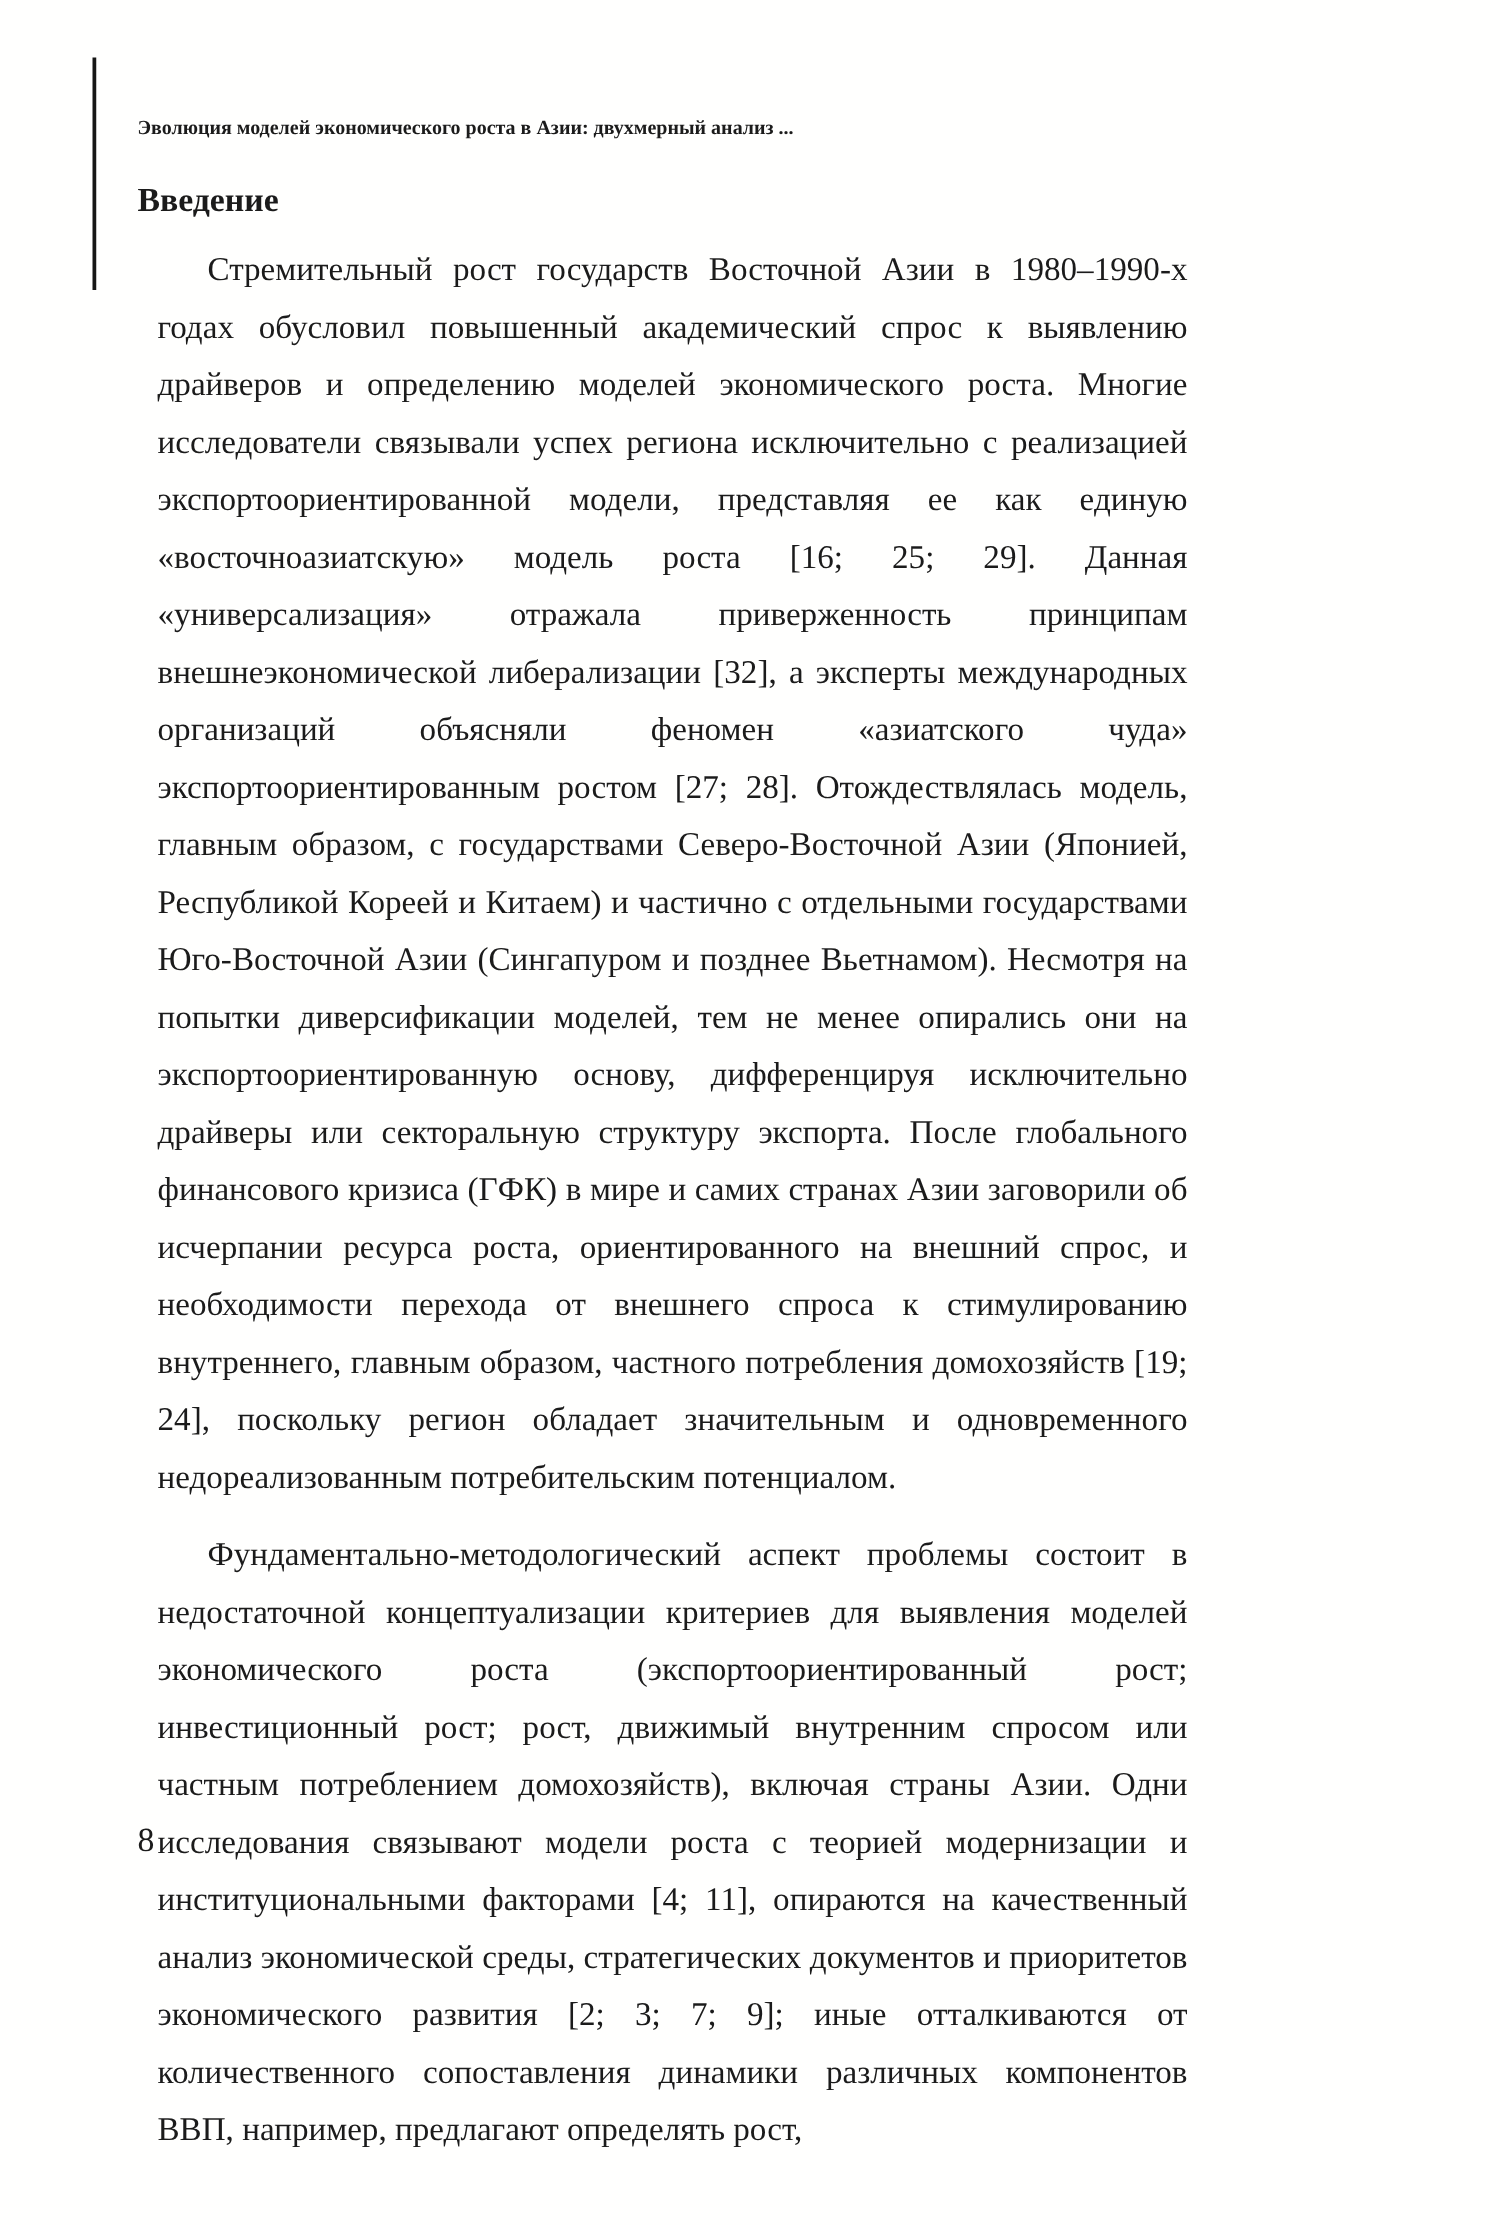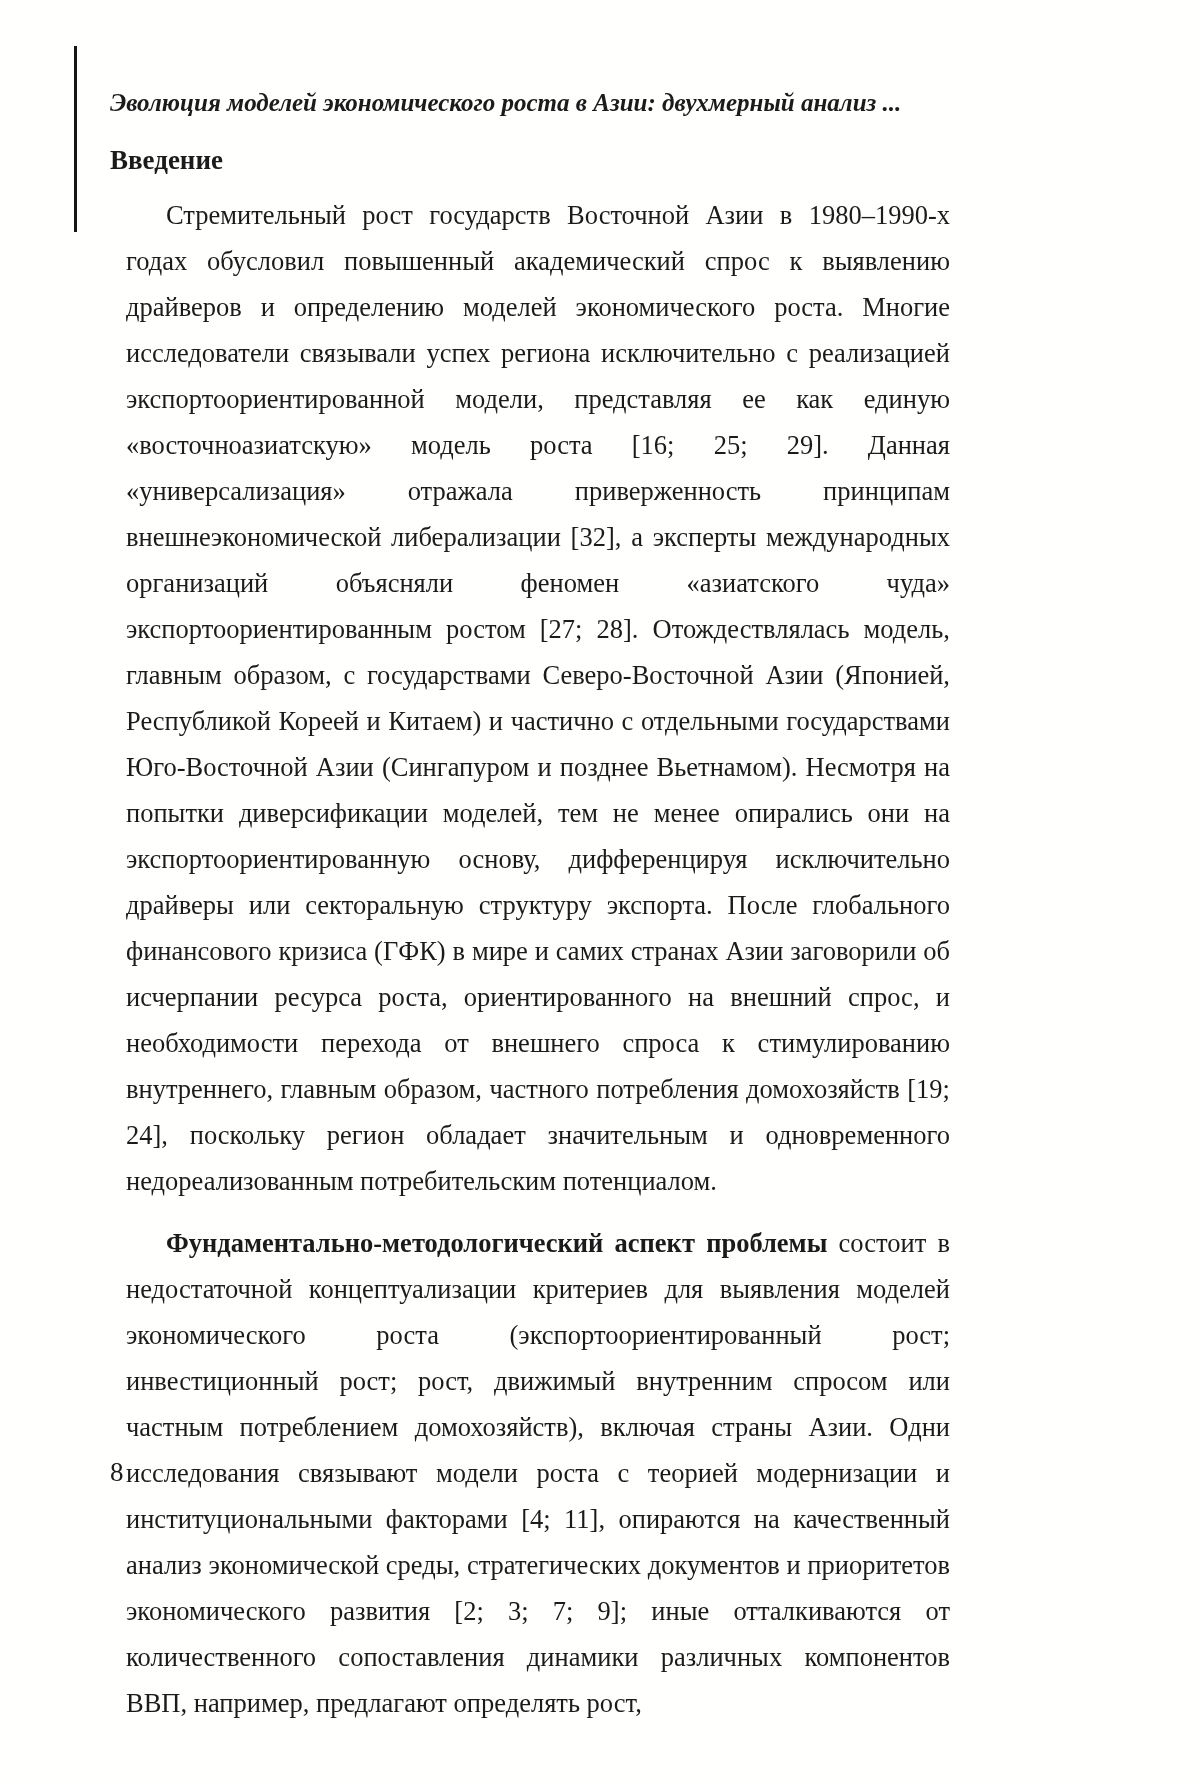--- a/index.html
+++ b/index.html
@@ -24,23 +24,22 @@
     height: 186px;
     background: #161616;
   }
   .content {
     position: absolute;
     left: 110px;
     top: 88px;
     width: 856px;
   }
   .running-header {
-    font-style: italic;
     font-weight: bold;
-    font-size: 25px;
+    font-size: 16px;
     line-height: 30px;
     margin: 0 0 16px 0;
   }
   .citation {
     font-size: 24.5px;
     line-height: 33px;
     text-align: justify;
     text-indent: 38px;
     margin: 0;
   }
@@ -56,21 +55,21 @@
     margin: 26px 0 6px 0;
   }
   .body-para {
     font-size: 26.5px;
     line-height: 46px;
     text-align: justify;
     text-indent: 40px;
     margin: 16px;
   }
   .body-para b {
-    font-weight: bold;
+    font-weight: normal;
   }
   .page-number {
     position: absolute;
     left: 110px;
     top: 1456px;
     font-size: 27px;
     line-height: 32px;
   }
 </style>
 </head>

